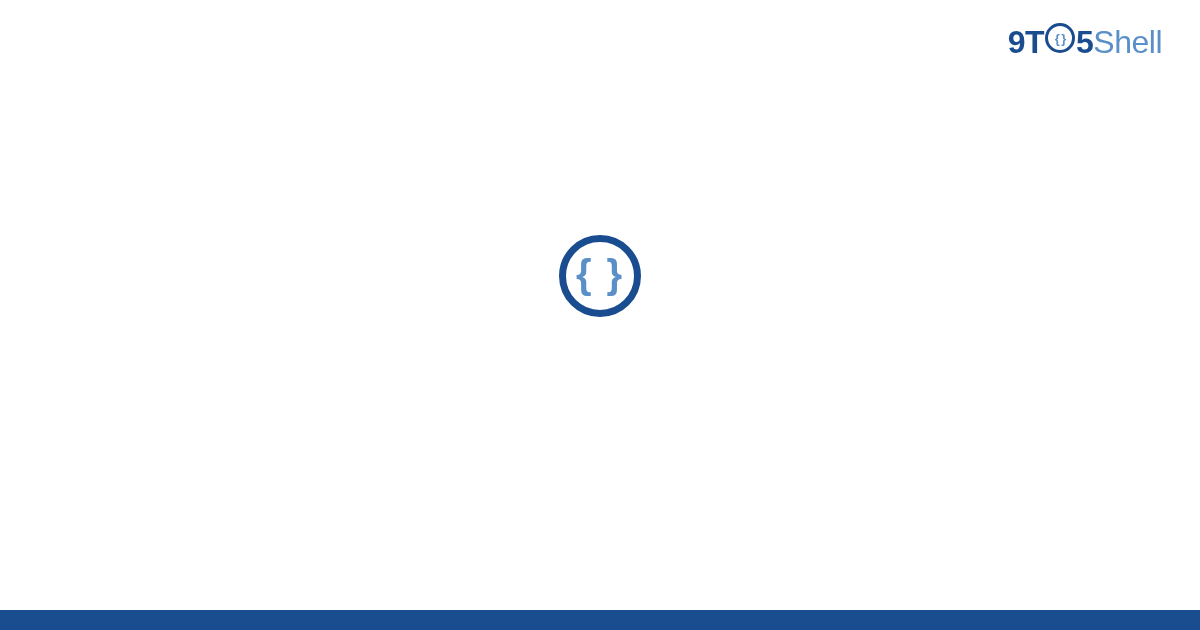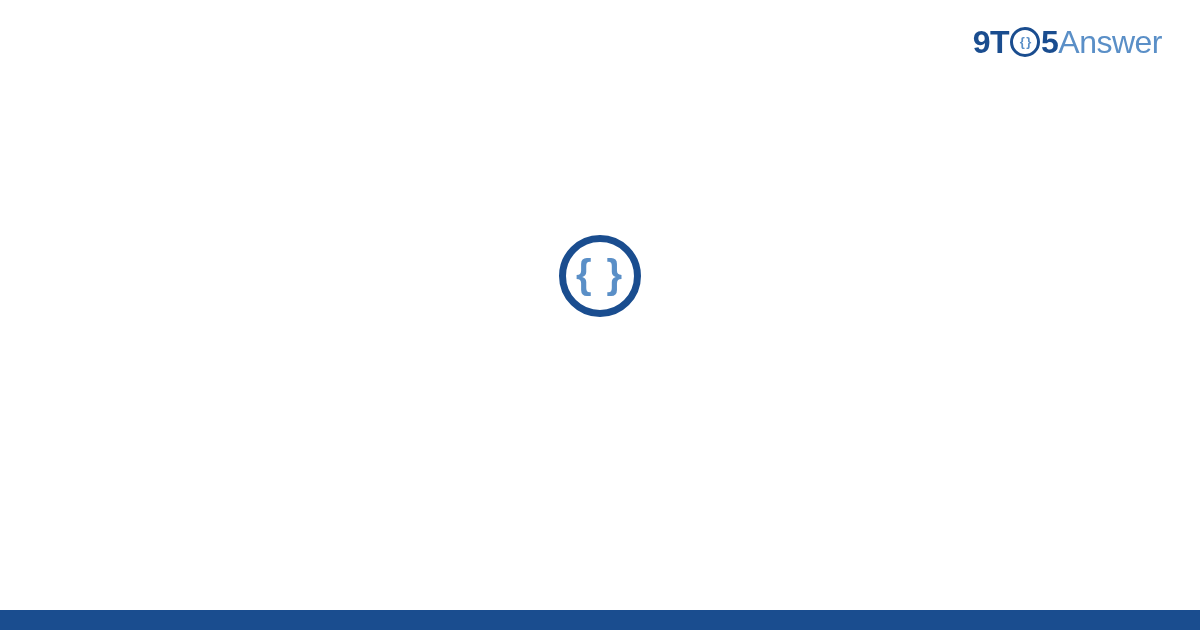--- a/index.html
+++ b/index.html
@@ -16,21 +16,20 @@
       overflow: hidden;
     }
     .logo {
       position: absolute;
       top: 24px;
       right: 38px;
       font-size: 32px;
       font-weight: 600;
       letter-spacing: -0.5px;
       display: flex;
-      align-items: center;
     }
     .logo-9t {
       color: #1a4d8f;
       font-weight: 700;
     }
     .logo-circle {
       display: inline-flex;
       align-items: center;
       justify-content: center;
       width: 30px;
@@ -107,21 +106,21 @@
   </style>
 </head>
 <body>
 
 <div class="logo">
   <span class="logo-9t">9T</span>
   <span class="logo-circle">
     <span class="logo-circle-inner">{ }</span>
   </span>
   <span class="logo-5">5</span>
-  <span class="logo-answer">Answer</span>
+  <span class="logo-answer">Shell</span>
 </div>
 
 <div class="content">
   <div class="icon-wrapper">
     <span class="icon-braces">{ }</span>
   </div>
 </div>
 
 <div class="footer-bar"></div>
 

